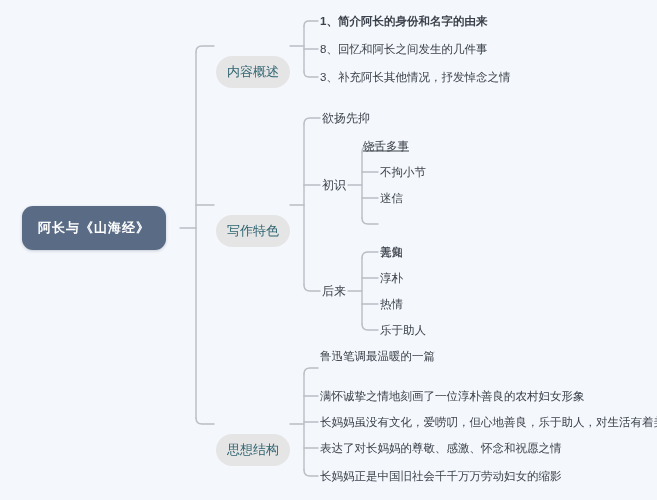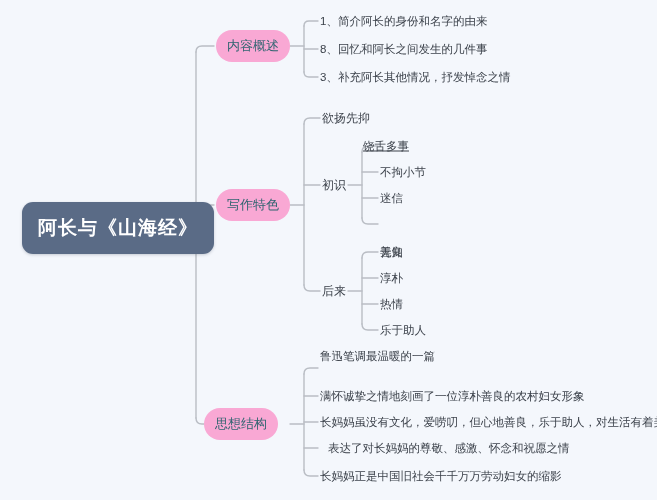--- a/index.html
+++ b/index.html
@@ -29,35 +29,36 @@
   .node {
     position: absolute;
     white-space: nowrap;
     box-sizing: border-box;
   }
   
   .node.root {
     background: #5a6b86;
     color: #ffffff;
     font-weight: bold;
-    font-size: 19px;
+    font-size: 13px;
     border-radius: 11px;
     padding: 13px 16px;
     letter-spacing: 1px;
     box-shadow: 0 1px 3px rgba(60,70,90,0.25);
     transform: translateY(-50%);
   }
   
   .node.branch {
-    background: #f9a8d4;
+    background: #e5e5e5;
     color: #2f6470;
     font-size: 13px;
     border-radius: 16px;
     padding: 7px 11px;
     transform: translateY(-50%);
+    margin-top: 26px;
   }
   
   .node.sub {
     color: #3c424b;
     font-size: 12px;
     transform: translateY(-50%);
     text-align: center;
   }
   .node.leaf {
     color: #3c424b;
@@ -115,37 +116,37 @@
       <path d="M304 470 Q304 476 310 476 H318"></path>
       <path d="M304 396 H318"></path>
       <path d="M304 422 H318"></path>
       <path d="M304 448 H318"></path>
     </g>
   </svg>
 
   <div class="node root" style="left:22px; top:228px;">阿长与《山海经》</div>
 
   <div class="node branch" style="left:216px; top:46px;">内容概述</div>
-  <div class="node leaf" style="left:320px; top:21px;">1、简介阿长的身份和名字的由来</div>
+  <div class="node leaf" style="left:320px; top:21px;font-weight:bold;">1、简介阿长的身份和名字的由来</div>
   <div class="node leaf" style="left:320px; top:49px;">8、回忆和阿长之间发生的几件事</div>
   <div class="node leaf" style="left:320px; top:77px;">3、补充阿长其他情况，抒发悼念之情</div>
 
   <div class="node branch" style="left:216px; top:205px;">写作特色</div>
   <div class="node sub" style="left:322px; top:118px;">欲扬先抑</div>
   <div class="node sub" style="left:322px; top:185px;">初识</div>
   <div class="node leaf" style="left:363px; top:146px;text-decoration:underline;">饶舌多事</div>
   <div class="node leaf" style="left:380px; top:172px;">不拘小节</div>
   <div class="node leaf" style="left:380px; top:198px;">迷信</div>
   <div class="node leaf" style="left:380px; top:224px;margin-top:28px;">无知</div>
   <div class="node sub" style="left:322px; top:291px;">后来</div>
   <div class="node leaf" style="left:380px; top:252px;text-align:right;">善良</div>
   <div class="node leaf" style="left:380px; top:278px;">淳朴</div>
   <div class="node leaf" style="left:380px; top:304px;text-align:center;">热情</div>
   <div class="node leaf" style="left:380px; top:330px;">乐于助人</div>
 
-  <div class="node branch" style="left:204px; top:424px;text-align:center;">思想结构</div>
+  <div class="node branch" style="left:216px; top:424px;text-align:center;">思想结构</div>
   <div class="node leaf" style="left:320px; top:356px;">鲁迅笔调最温暖的一篇</div>
   <div class="node leaf wide" style="left:320px; top:396px;">满怀诚挚之情地刻画了一位淳朴善良的农村妇女形象</div>
   <div class="node leaf wide" style="left:320px; top:422px;">长妈妈虽没有文化，爱唠叨，但心地善良，乐于助人，对生活有着美好希望</div>
-  <div class="node leaf wide" style="left:320px; top:448px;margin-left:8px;">表达了对长妈妈的尊敬、感激、怀念和祝愿之情</div>
+  <div class="node leaf wide" style="left:320px; top:448px;">表达了对长妈妈的尊敬、感激、怀念和祝愿之情</div>
   <div class="node leaf wide" style="left:320px; top:476px;">长妈妈正是中国旧社会千千万万劳动妇女的缩影</div>
 
 </div>
 
 </body></html>

